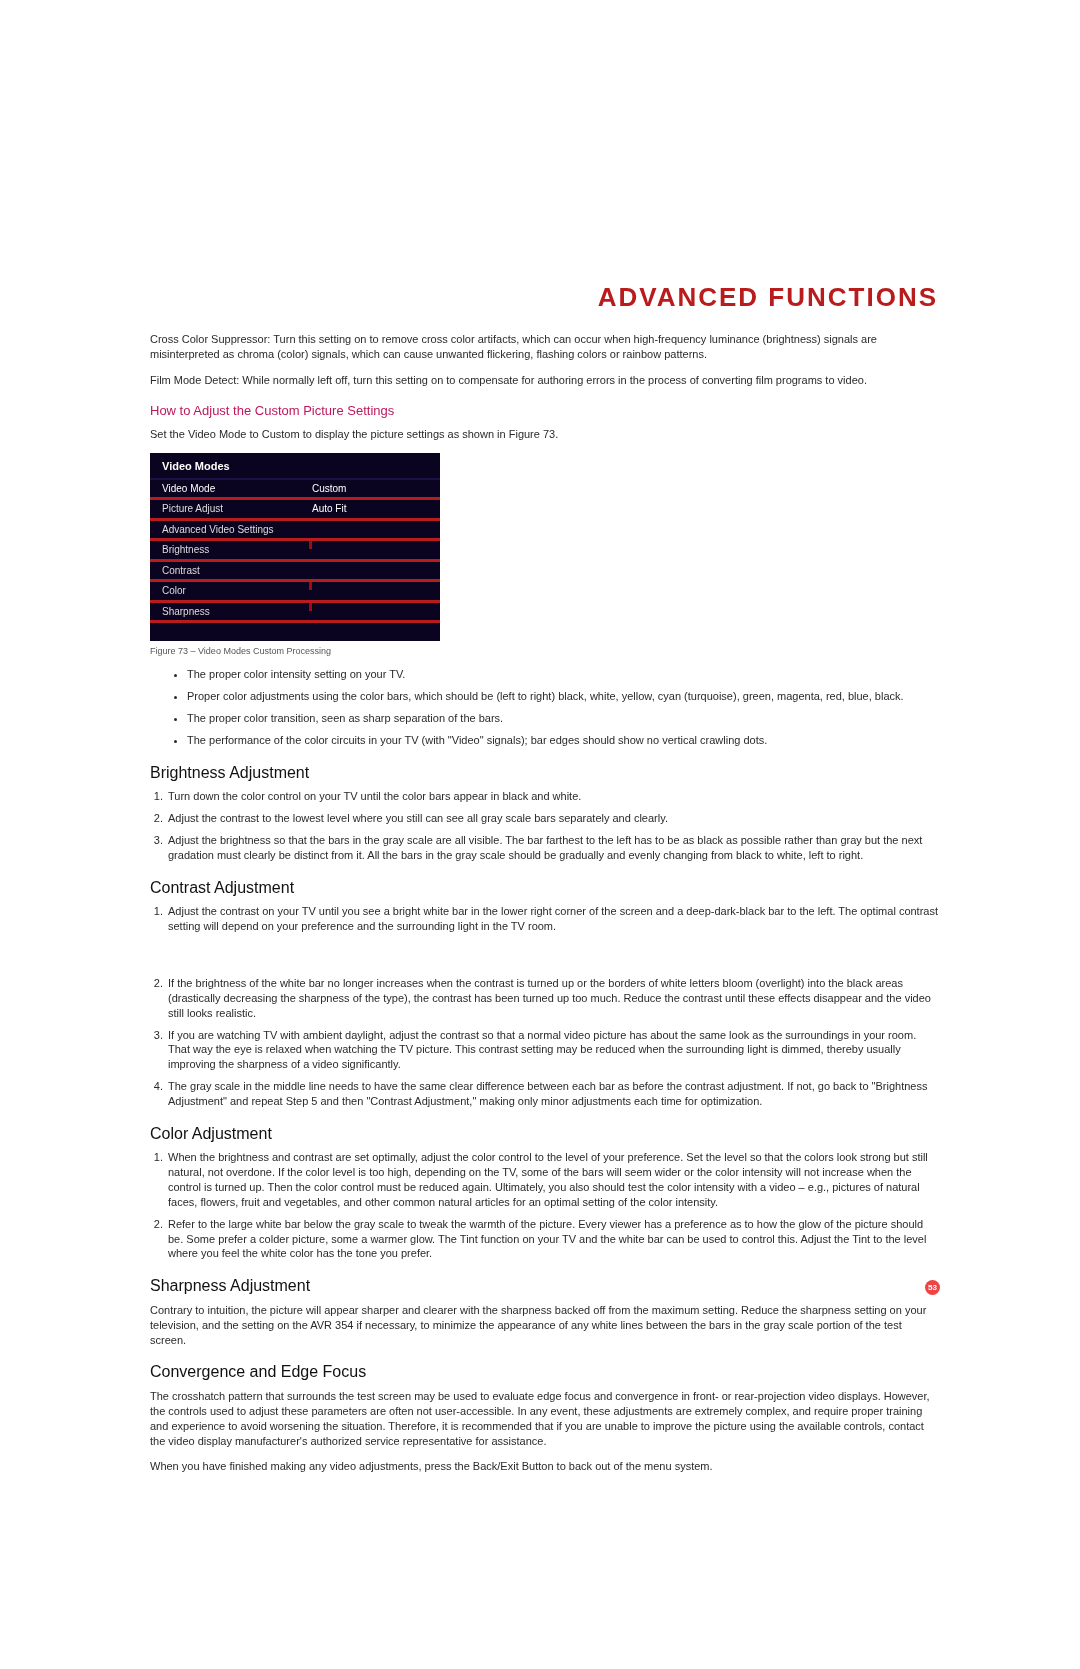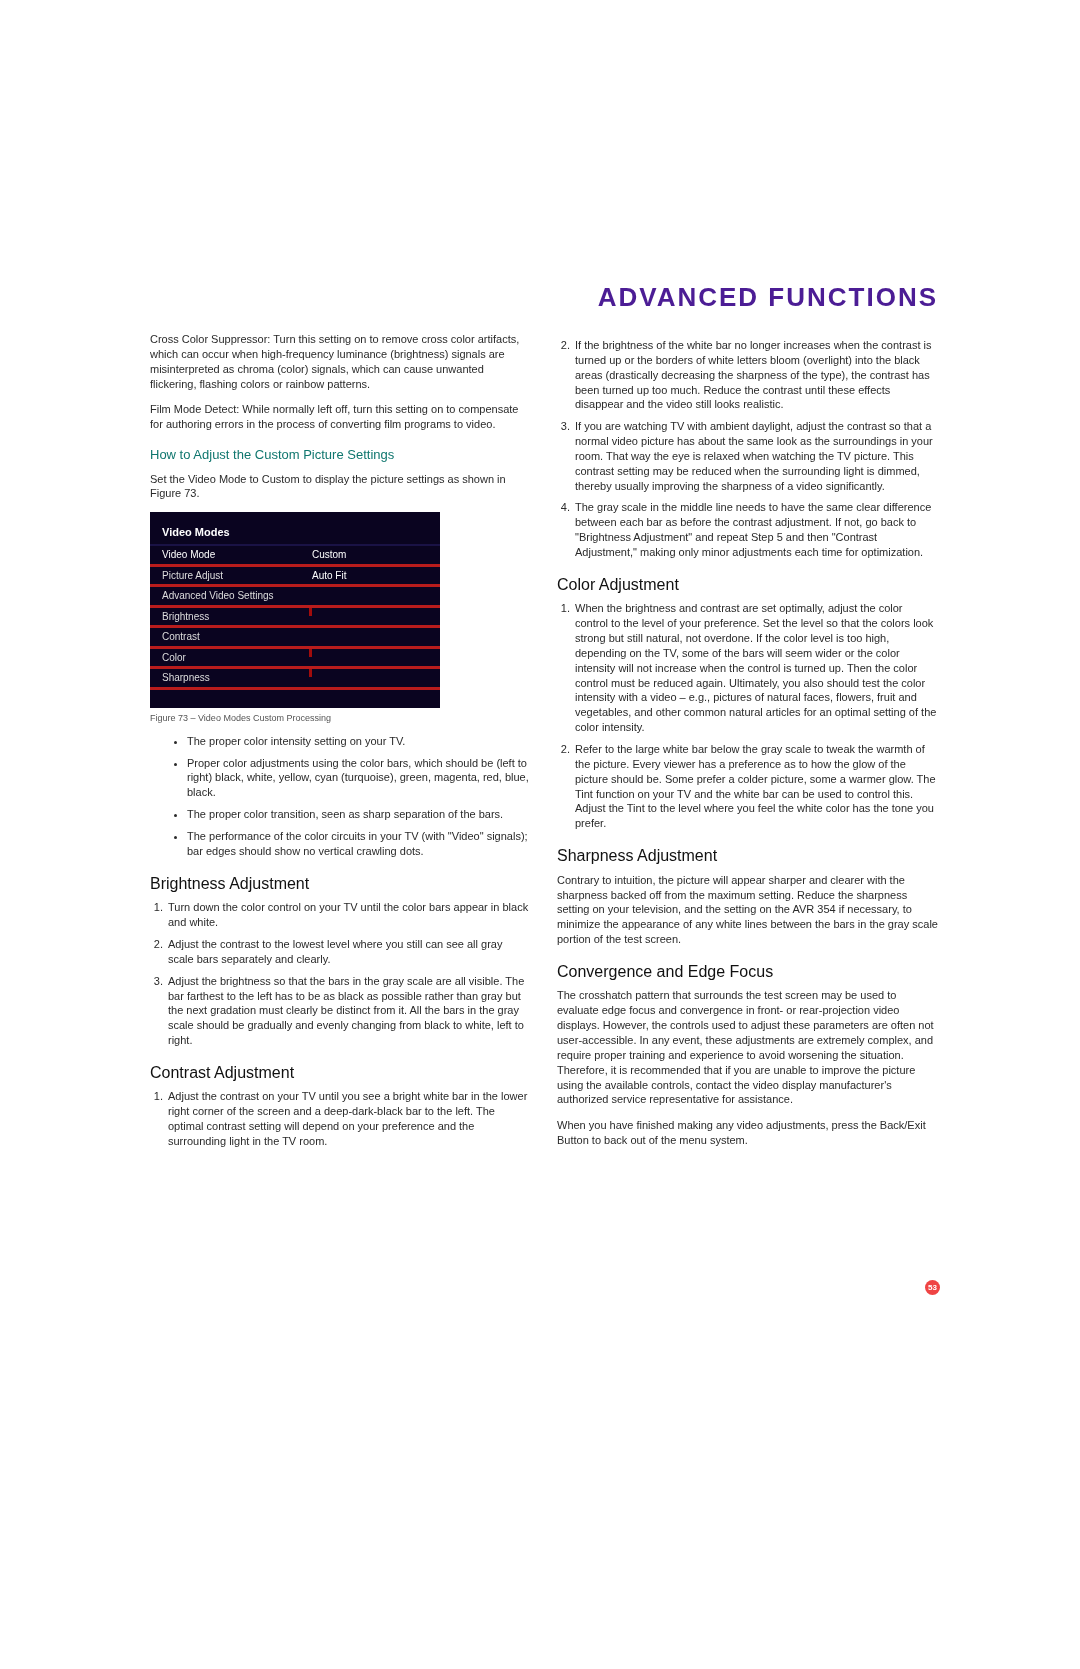--- a/index.html
+++ b/index.html
@@ -12,50 +12,51 @@
     color:#222;
   }
   .title{
     position:absolute;
     top:282px;
     right:142px;
     font-family:Arial,Helvetica,sans-serif;
     font-weight:900;
     font-size:26px;
     letter-spacing:2px;
-    color:#4c1d95;
+    color:#b91c1c;
     text-transform:uppercase;
   }
   .columns{
     position:absolute;
     top:332px;
     left:150px;
     width:788px;
     display:flex;
     gap:26px;
+    flex-direction:column;
   }
   .col{
     flex:1 1 0;
     font-size:11px;
     line-height:1.35;
     font-weight:300;
     color:#2a2a2a;
   }
   .para{margin:0 0 11px 0;}
   .lead{font-weight:400;}
-  h2{font-size:13px;font-weight:500;margin:14px 0 8px 0;color:#0f766e;}
+  h2{font-size:13px;font-weight:500;margin:14px 0 8px 0;color:#be185d;}
   h3{font-size:16px;font-weight:500;margin:14px 0 6px 0;color:#111;}
   ul.bullets{list-style:disc;padding-left:16px;margin:6px 0 10px 0;}
   ul.bullets li{margin-bottom:7px;margin-left:21px;}
   ol.nums{padding-left:16px;margin:6px 0 10px 0;}
   ol.nums li{margin-bottom:7px;padding-left:2px;}
   .figimg{
     width:290px;
     background:#0a0420;
-    padding:11px 0 18px 0;
+    padding:4px 0 18px 0;
     margin-top:10px;
     font-family:Helvetica,Arial,sans-serif;
   }
   .figimg .vmhead{
     color:#fff;font-size:11px;font-weight:600;
     padding:2px 12px 4px 12px;
     border-bottom:2px solid #1a1245;
   }
   .figimg .vmrow{
     display:flex;font-size:10px;color:#ddd;

